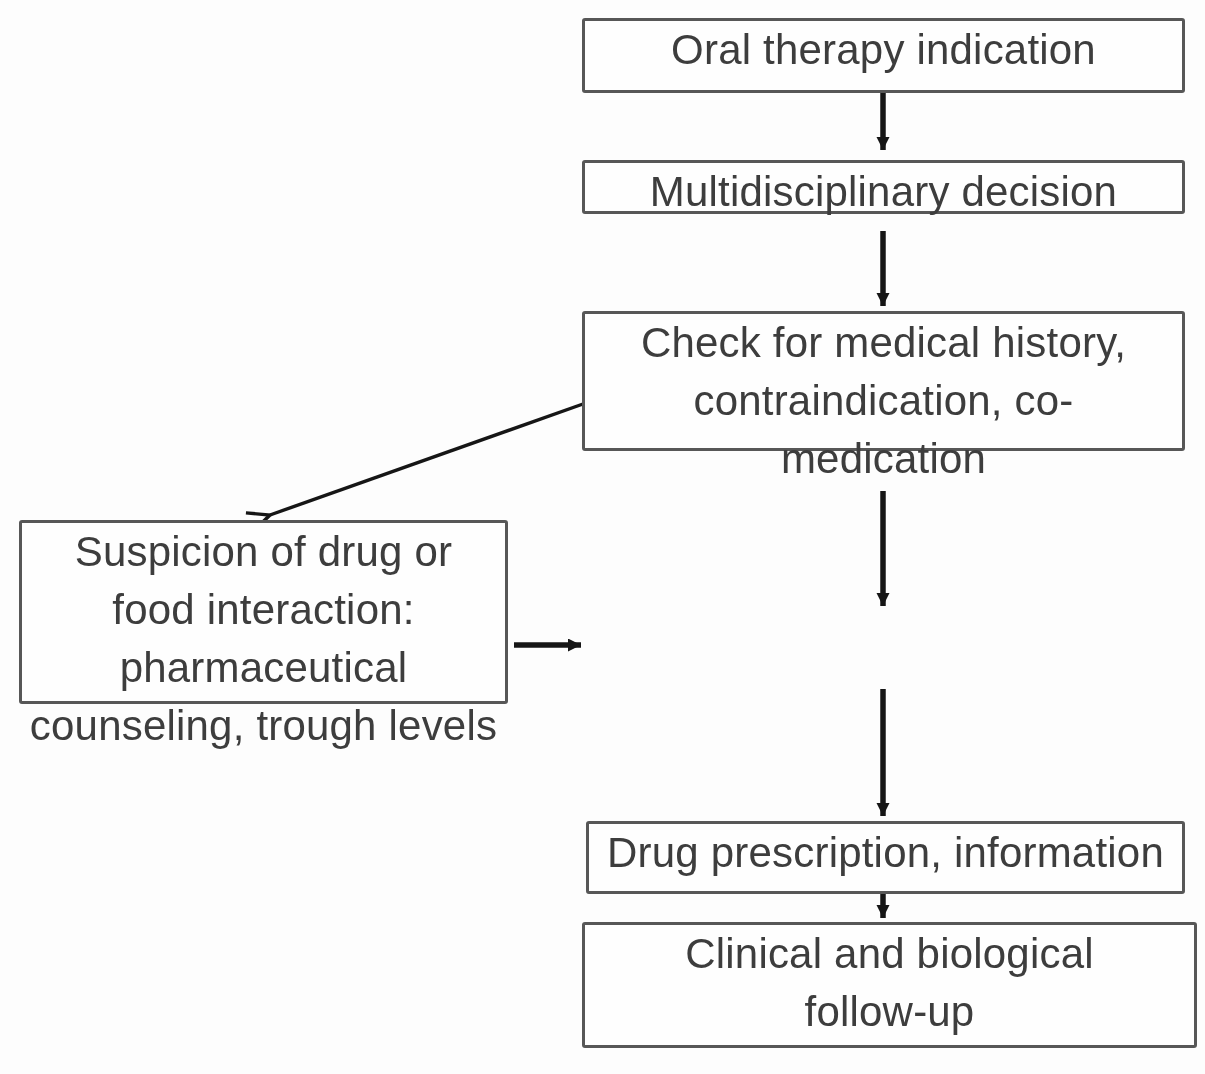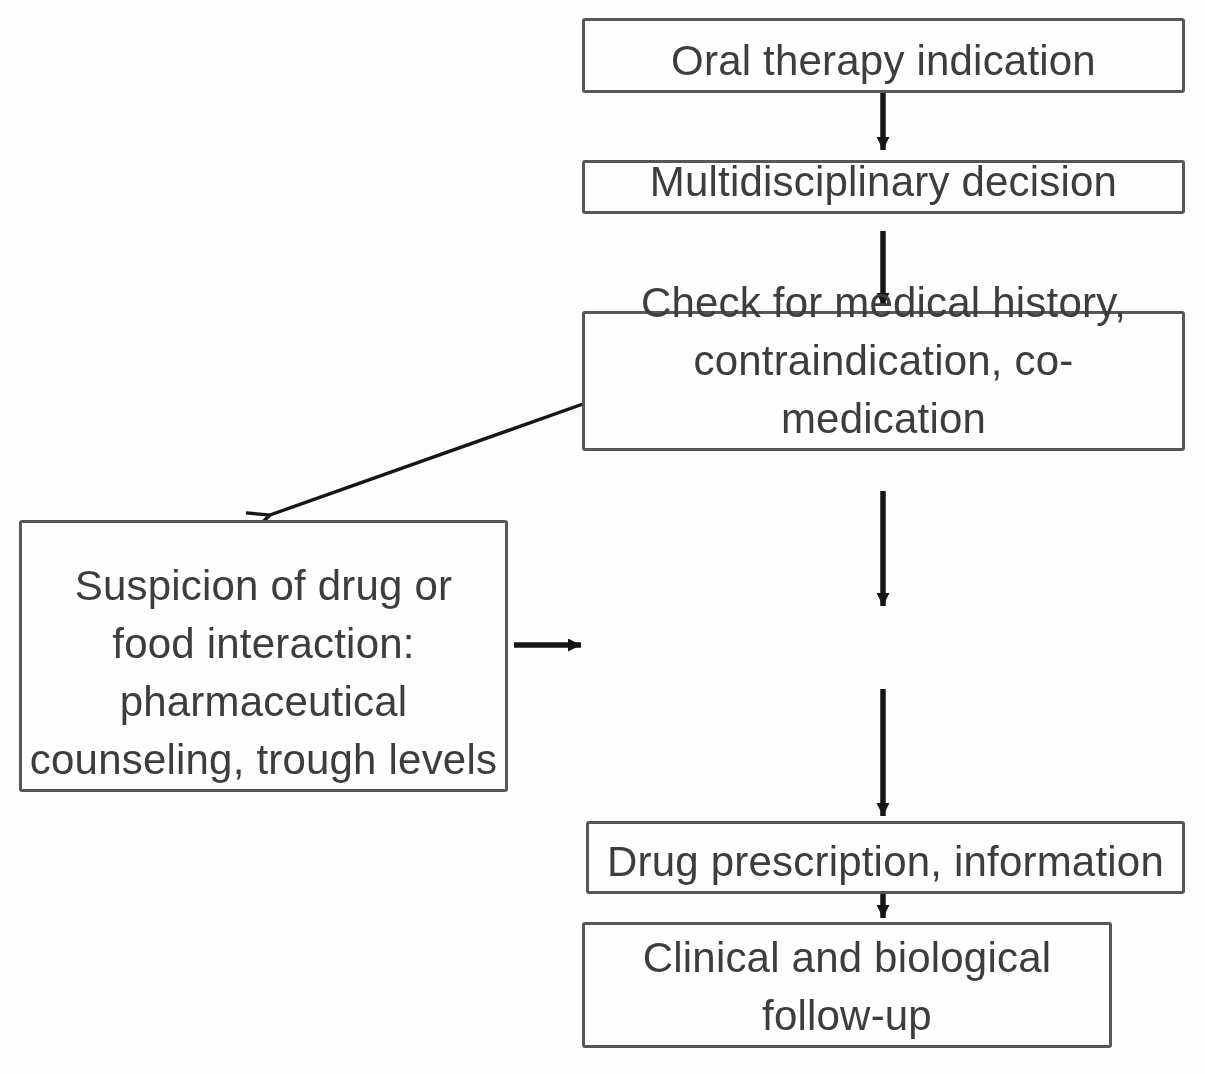--- a/index.html
+++ b/index.html
@@ -30,37 +30,37 @@
   .arrows line.thin {
     stroke-width: 3.4px;
   }
   .node {
     position: absolute;
     box-sizing: border-box;
     background: #fefefe;
     border: 3px solid var(--border, #575757);
     border-radius: 3px;
     display: flex;
-    align-items: flex-end;
+    align-items: flex-start;
     justify-content: center;
     text-align: center;
     color: var(--text, #3d3d3d);
     font-size: 42px;
     line-height: 58px;
     white-space: pre-line;
     letter-spacing: 0.2px;
   }
   
   .n-oral        { left: 582px; top:  18px; width: 603px; height:  75px; }
   .n-multi       { left: 582px; top: 160px; width: 603px; height:  54px; }
   .n-check       { left: 582px; top: 311px; width: 603px; height: 140px; }
-  .n-suspicion   { left:  19px; top: 520px; width: 489px; height: 272px; }
+  .n-suspicion   { left:  19px; top: 520px; width: 489px; height: 184px; }
   .n-education   { left: 585px; top: 615px; width: 599px; height:  74px; }
   .n-prescribe   { left: 586px; top: 821px; width: 599px; height:  73px; }
-  .n-followup    { left: 582px; top: 922px; width: 530px; height: 126px; }
+  .n-followup    { left: 582px; top: 922px; width: 615px; height: 126px; }
 </style>
 </head>
 <body>
 
 <div class="canvas">
 
   <svg class="arrows" width="1205" height="1074" viewBox="0 0 1205 1074" xmlns="http://www.w3.org/2000/svg">
     <defs>
       <marker id="tri" markerUnits="userSpaceOnUse" markerWidth="16" markerHeight="16" refX="13" refY="6.5" orient="auto">
         <path d="M0,0 L13,6.5 L0,13 Z" fill="#161616"></path>

